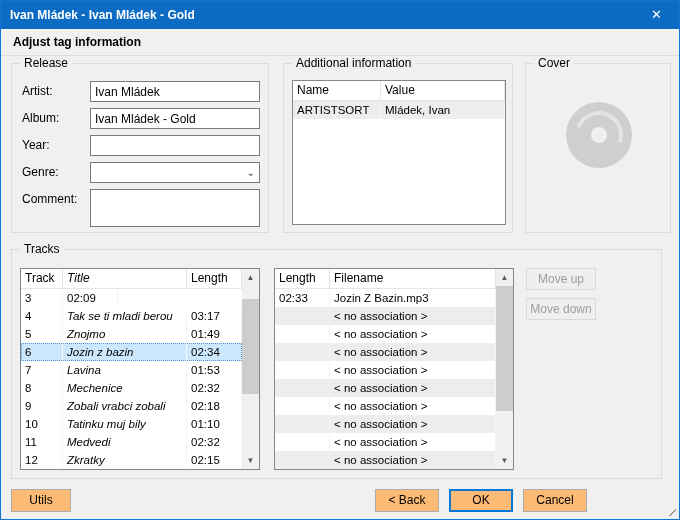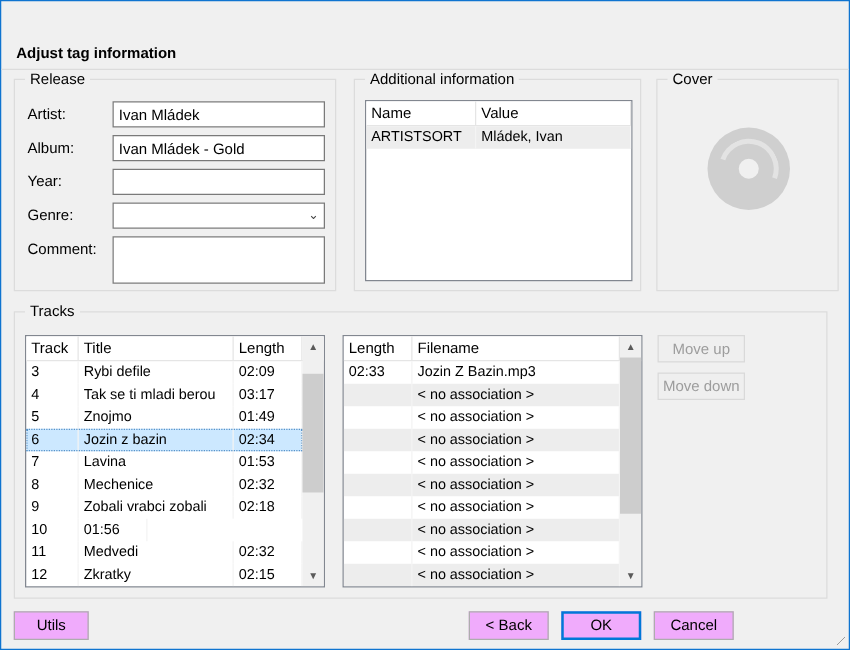--- a/index.html
+++ b/index.html
@@ -36,32 +36,32 @@
   
   .listview { position:absolute; background:#fff; border:1px solid #828790; overflow:hidden; }
   .lv-header { display:flex; height:20px; border-bottom:1px solid #e5e5e5; background:#fff; }
   .lv-hcol { line-height:19px; padding:0 4px; border-right:1px solid #e5e5e5; overflow:hidden; white-space:nowrap; }
   .lv-rows { font-size:11.5px; }
   .lv-row { display:flex; height:18px; line-height:18px; white-space:nowrap; }
   .lv-cell { padding:0 4px; overflow:hidden; border-right:1px solid #f4f4f4; }
   .lv-row.alt { background:#ededed; }
   .lv-row.selected { background:#cce8ff; outline:1px dotted #5893c9; outline-offset:-1px; }
 
-  .c-track{width:42px;} .c-title{width:124px;} .c-length{width:55px;}
+  .c-track{width:42px;} .c-title{width:124px;font-style:italic;} .c-length{width:55px;}
   .c-len2{width:55px;} .c-file{width:166px;}
   .c-name{width:88px;} .c-value{flex:1;}
 
   
   .vscroll { position:absolute; top:0; right:0; width:17px; height:100%; background:#f0f0f0; }
   .sb-btn { position:absolute; left:0; width:17px; height:17px; text-align:center; font-size:8px; color:#5a5a5a; line-height:17px; }
   .sb-up{ top:0; } .sb-down{ bottom:0; }
   .sb-thumb { position:absolute; left:0; width:17px; background:#cdcdcd; }
 
   
-  .btn { position:absolute; height:23px; background:#f0abfc; border:1px solid #adadad;
+  .btn { position:absolute; height:23px; background:#fdba74; border:1px solid #adadad;
          text-align:center; line-height:21px; cursor:pointer; }
   .btn.default { border:2px solid #0078d7; line-height:19px; }
   .btn.disabled { background:#efefef; border-color:#d9d9d9; color:#9d9d9d; cursor:default; }
 
   .link { position:absolute; color:#0563c1; text-decoration:underline; cursor:pointer; }
 
   
   .cd { position:absolute; left:40px; top:38px; width:66px; height:66px; border-radius:50%; background:#cfcfcf; }
   .cd::before { content:""; position:absolute; left:9px; top:9px; width:40px; height:40px; border-radius:50%;
                 border:4px solid transparent; border-top-color:#e3e3e3; border-right-color:#e3e3e3; transform:rotate(-25deg); }
@@ -69,20 +69,26 @@
 
   .grip { position:absolute; right:3px; bottom:3px; width:12px; height:12px;
           background:repeating-linear-gradient(135deg, transparent 0 2px, #9b9b9b 2px 3px, transparent 3px 5px);
           clip-path:polygon(100% 0, 100% 100%, 0 100%); }
 </style>
 </head>
 <body>
 
 <div class="window">
 
+  <div class="titlebar">
+    <span class="title">Ivan Mládek - Ivan Mládek - Gold</span>
+    <div class="close-btn">
+      <span>✕</span>
+    </div>
+  </div>
 
   <div class="page-title">Adjust tag information</div>
   <div class="hsep"></div>
 
   <div class="group g-release">
     <span class="legend">Release</span>
     <span class="fld-label" style="top:20px;">Artist:</span>
     <input class="textbox" style="top: 17px;" value="Ivan Mládek">
     <span class="fld-label" style="top:47px;">Album:</span>
     <input class="textbox" style="top: 44px;" value="Ivan Mládek - Gold">
@@ -123,21 +129,20 @@
 
     <div class="listview" style="left:8px; top:18px; width:240px; height:202px;">
       <div class="lv-header">
         <div class="lv-hcol c-track">Track</div>
         <div class="lv-hcol c-title">Title</div>
         <div class="lv-hcol c-length">Length</div>
       </div>
       <div class="lv-rows" style="margin-right:17px;">
         <div class="lv-row">
           <div class="lv-cell c-track">3</div>
-          <div class="lv-cell c-title">Rybi defile</div>
           <div class="lv-cell c-length">02:09</div>
         </div>
         <div class="lv-row">
           <div class="lv-cell c-track">4</div>
           <div class="lv-cell c-title">Tak se ti mladi berou</div>
           <div class="lv-cell c-length">03:17</div>
         </div>
         <div class="lv-row">
           <div class="lv-cell c-track">5</div>
           <div class="lv-cell c-title">Znojmo</div>
@@ -158,21 +163,22 @@
           <div class="lv-cell c-title">Mechenice</div>
           <div class="lv-cell c-length">02:32</div>
         </div>
         <div class="lv-row">
           <div class="lv-cell c-track">9</div>
           <div class="lv-cell c-title">Zobali vrabci zobali</div>
           <div class="lv-cell c-length">02:18</div>
         </div>
         <div class="lv-row">
           <div class="lv-cell c-track">10</div>
-          <div class="lv-cell c-length">01:56</div>
+          <div class="lv-cell c-title">Tatinku muj bily</div>
+          <div class="lv-cell c-length">01:10</div>
         </div>
         <div class="lv-row">
           <div class="lv-cell c-track">11</div>
           <div class="lv-cell c-title">Medvedi</div>
           <div class="lv-cell c-length">02:32</div>
         </div>
         <div class="lv-row">
           <div class="lv-cell c-track">12</div>
           <div class="lv-cell c-title">Zkratky</div>
           <div class="lv-cell c-length">02:15</div>

